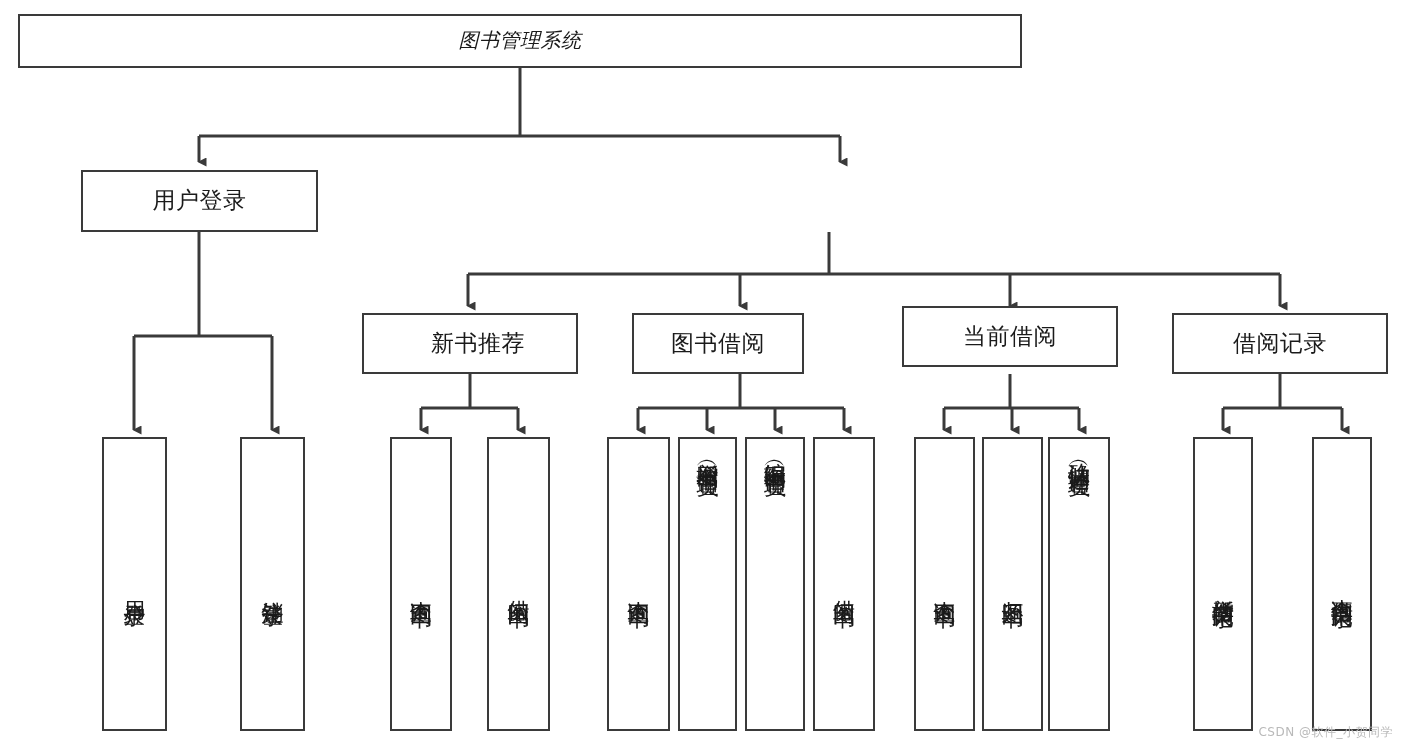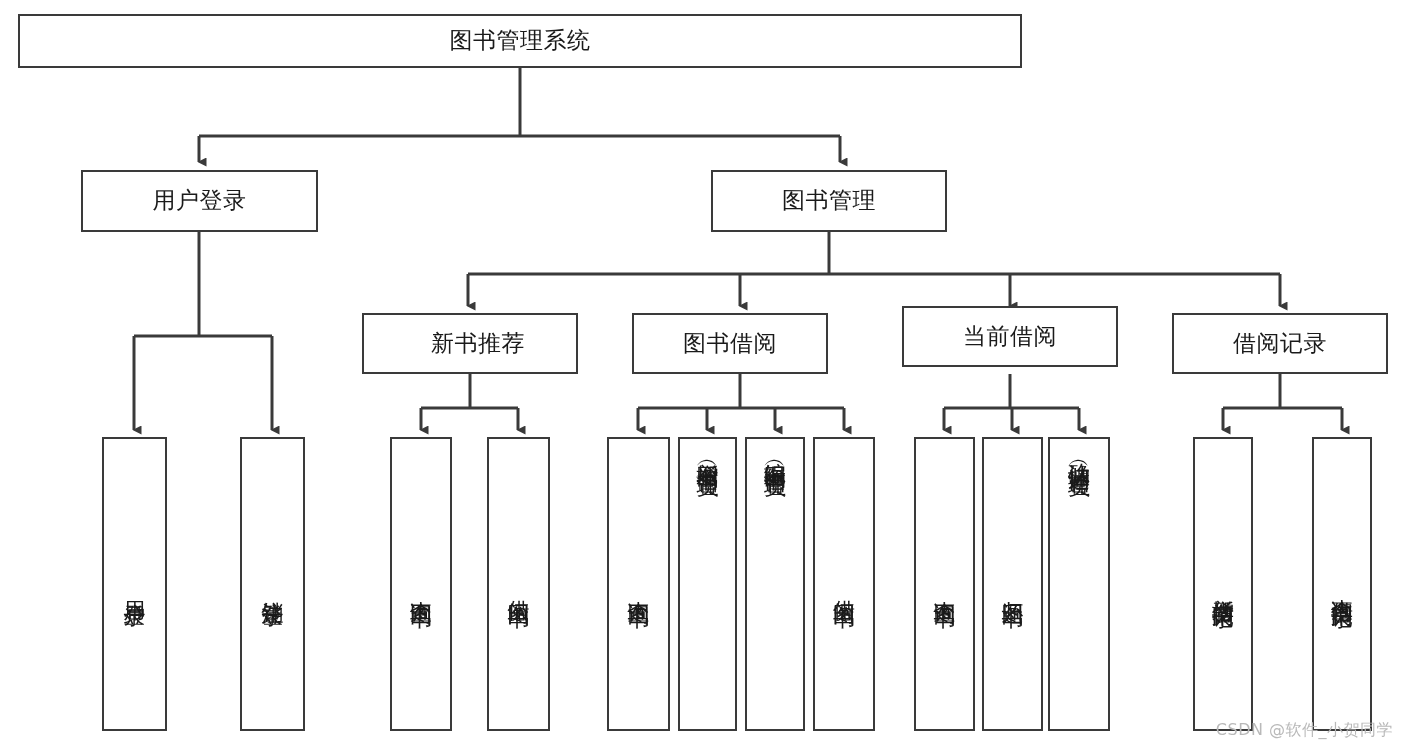--- a/index.html
+++ b/index.html
@@ -38,21 +38,22 @@
   .node .label {
     display: block;
     text-align: center;
     line-height: 1.18;
   }
   .node-h .label {
     font-size: 23px;
     letter-spacing: 0.5px;
   }
   .node-root .label {
-    font-size: 23px;
+    font-size: 20px;
+    font-style: italic;
   }
   
   .node-v {
     padding-top: 6px;
     align-items: flex-start;
   }
   .node-v .label {
     writing-mode: vertical-rl;
     text-orientation: upright;
     font-size: 22px;
@@ -60,21 +61,21 @@
     letter-spacing: 2px;
     white-space: nowrap;
   }
   .node-v.start .label {
     
   }
   .watermark {
     position: absolute;
     right: 12px;
     bottom: 6px;
-    font-size: 16px;
+    font-size: 12px;
     color: #b9b9b9;
     white-space: nowrap;
     letter-spacing: 0.5px;
   }
 </style>
 </head>
 <body>
 
 <div id="canvas">
 
@@ -128,28 +129,25 @@
     </g>
   </svg>
 
   <div class="node node-h node-root" style="left:18px; top:14px; width:1004px; height:54px;">
     <span class="label">图书管理系统</span>
   </div>
 
   <div class="node node-h" style="left:81px; top:170px; width:237px; height:62px;">
     <span class="label">用户登录</span>
   </div>
-  <div class="node node-h" style="left:711px; top:170px; width:236px; height:62px;">
-    <span class="label">图书管理</span>
-  </div>
 
   <div class="node node-h" style="left:362px; top:313px; width:216px; height:61px;padding-left:16px;">
     <span class="label">新书推荐</span>
   </div>
-  <div class="node node-h" style="left:632px; top:313px; width:196px; height:61px;">
+  <div class="node node-h" style="left:632px; top:313px; width:172px; height:61px;">
     <span class="label">图书借阅</span>
   </div>
   <div class="node node-h" style="left:902px; top:306px; width:216px; height:61px;">
     <span class="label">当前借阅</span>
   </div>
   <div class="node node-h" style="left:1172px; top:313px; width:216px; height:61px;justify-content:center;">
     <span class="label">借阅记录</span>
   </div>
 
   <div class="node node-v" style="left:102px; top:437px; width:65px; height:294px; align-items:center;">

